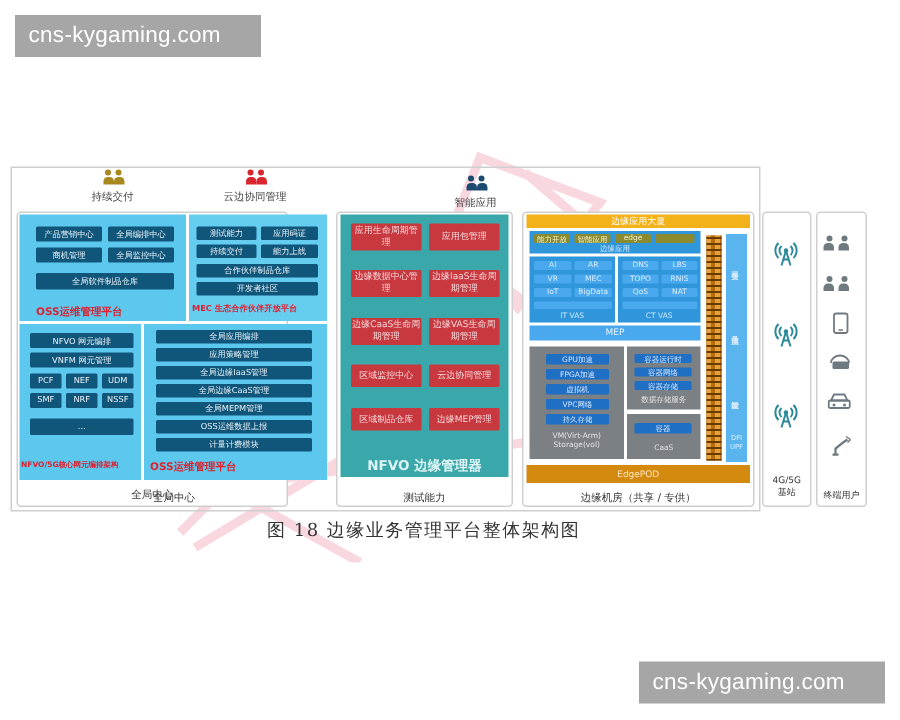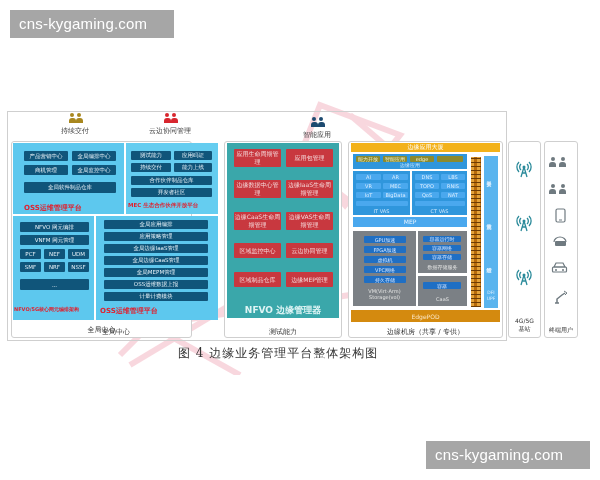--- a/index.html
+++ b/index.html
@@ -281,13 +281,13 @@
     <rect x="1.5" y="6" width="14" height="5" rx="1" fill="none" stroke="#6f7a80" stroke-width="1.2"></rect>
     <circle cx="5" cy="9" r="1" fill="#6f7a80"></circle>
     <circle cx="12" cy="9" r="1" fill="#6f7a80"></circle>
   </svg>
 <svg class="dev-icon" style="left:552px;top:290px;" width="16" height="14" viewBox="0 0 16 14">
     <path d="M3 13 L7 13 M5 13 L5 9 L10 5 L13 3" fill="none" stroke="#6f7a80" stroke-width="1.5"></path>
     <path d="M12 1 L15 3 M13 5 L15 3" stroke="#6f7a80" stroke-width="1"></path>
   </svg>
 <div style="position:absolute;left:544px;top:326px;width:34px;text-align:center;font-size:6px;color:#333;">终端用户</div>
 
-<div class="caption">图 4  边缘业务管理平台整体架构图</div>
+<div class="caption">图 18  边缘业务管理平台整体架构图</div>
 
 </body></html>

